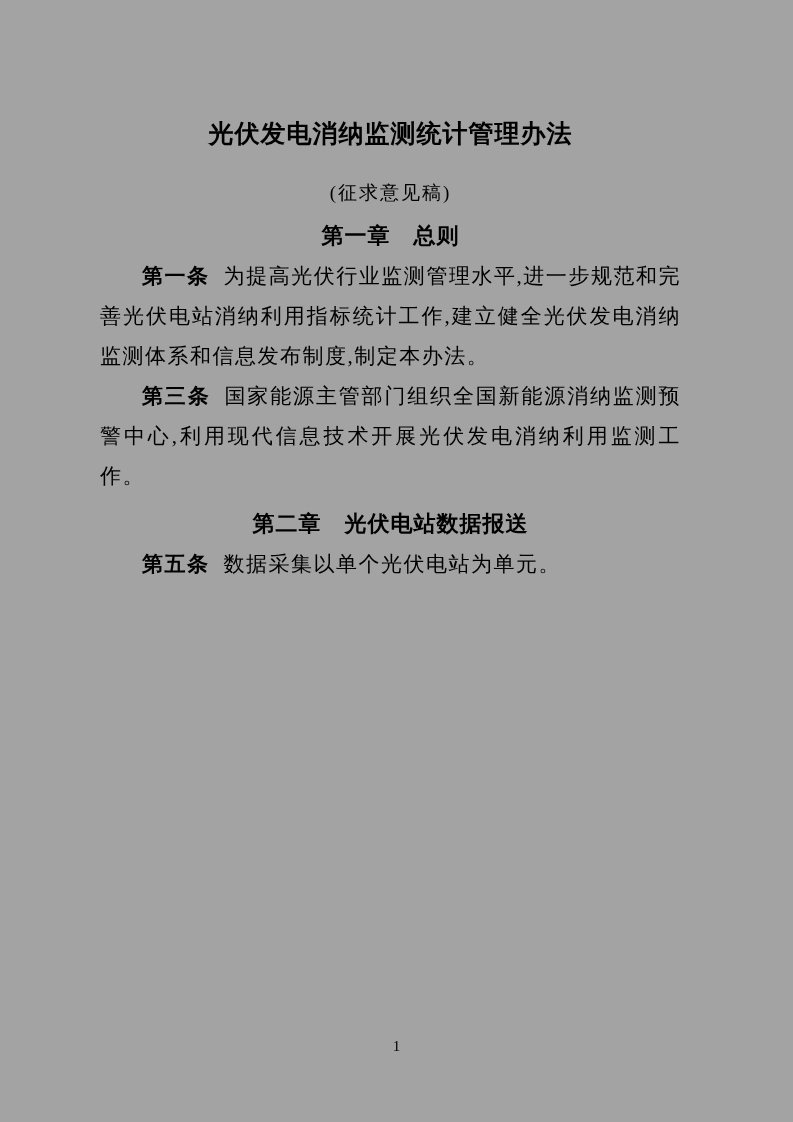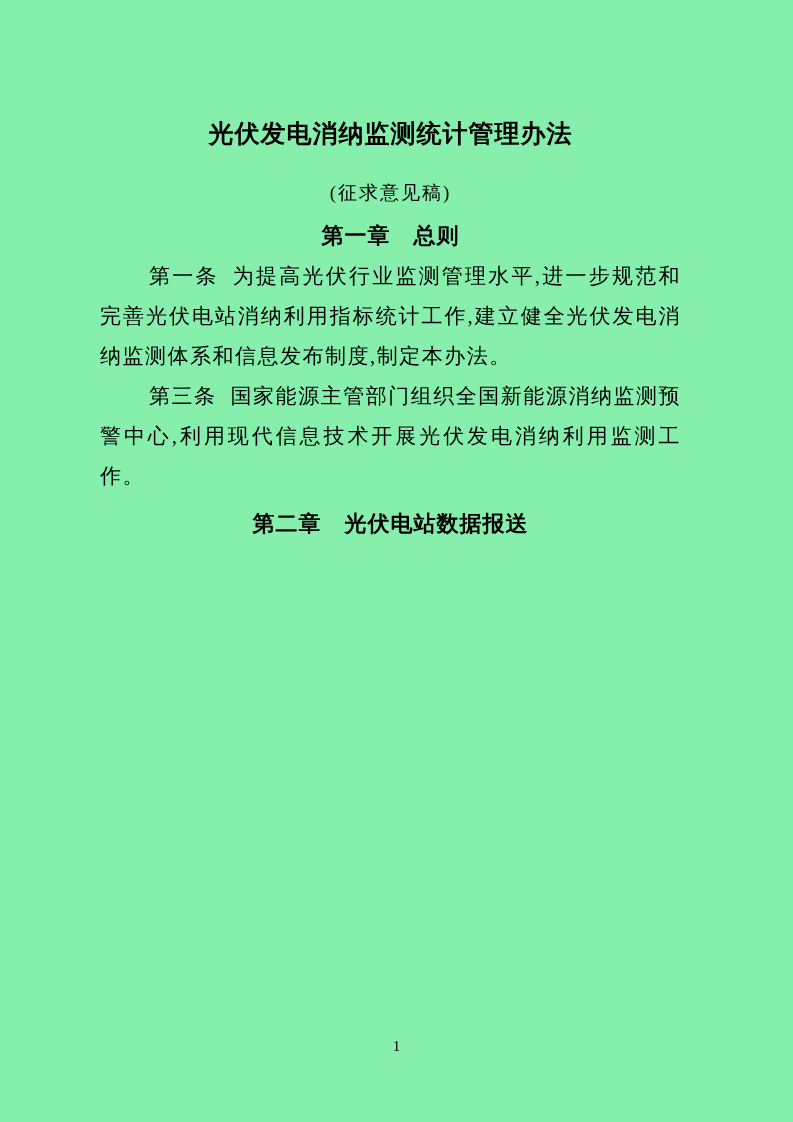--- a/index.html
+++ b/index.html
@@ -4,21 +4,21 @@
 <style>
   html, body {
     margin: 0;
     padding: 0;
     background: #ffffff;
   }
   .page {
     position: relative;
     width: 793px;
     height: 1122px;
-    background: #86efac;
+    background: #a3a3a3;
     overflow: hidden;
     color: #000000;
   }
   .content {
     padding: 116px 112px 0 100px;
   }
   .doc-title {
     text-align: center;
     font-family: "Liberation Sans", sans-serif;
     font-weight: bold;
@@ -51,24 +51,23 @@
     font-family: "Liberation Serif", serif;
     font-size: 21px;
     line-height: 40px;
     text-align: justify;
     text-indent: 2em;
     letter-spacing: 1.5px;
     color: #000000;
   }
   .lead {
     font-family: "Liberation Sans", sans-serif;
-    font-weight: normal;
+    font-weight: bold;
     letter-spacing: 1.5px;
     margin-right: 14px;
-    margin-left: 7px;
   }
   .page-number {
     position: absolute;
     left: 0;
     right: 0;
     top: 1038px;
     text-align: center;
     font-family: "Liberation Serif", serif;
     font-size: 15px;
     color: #000000;
@@ -79,16 +78,17 @@
 
 <div class="page">
   <div class="content">
     <div class="doc-title">光伏发电消纳监测统计管理办法</div>
     <div class="doc-subtitle">(征求意见稿)</div>
     <div id="doc-body">
         <div class="chapter">第一章　总则</div>
         <p class="para"><span class="lead">第一条</span>为提高光伏行业监测管理水平,进一步规范和完善光伏电站消纳利用指标统计工作,建立健全光伏发电消纳监测体系和信息发布制度,制定本办法。</p>
         <p class="para"><span class="lead">第三条</span>国家能源主管部门组织全国新能源消纳监测预警中心,利用现代信息技术开展光伏发电消纳利用监测工作。</p>
         <div class="chapter">第二章　光伏电站数据报送</div>
+        <p class="para"><span class="lead">第五条</span>数据采集以单个光伏电站为单元。</p>
       </div>
   </div>
   <div class="page-number">1</div>
 </div>
 
 </body></html>

